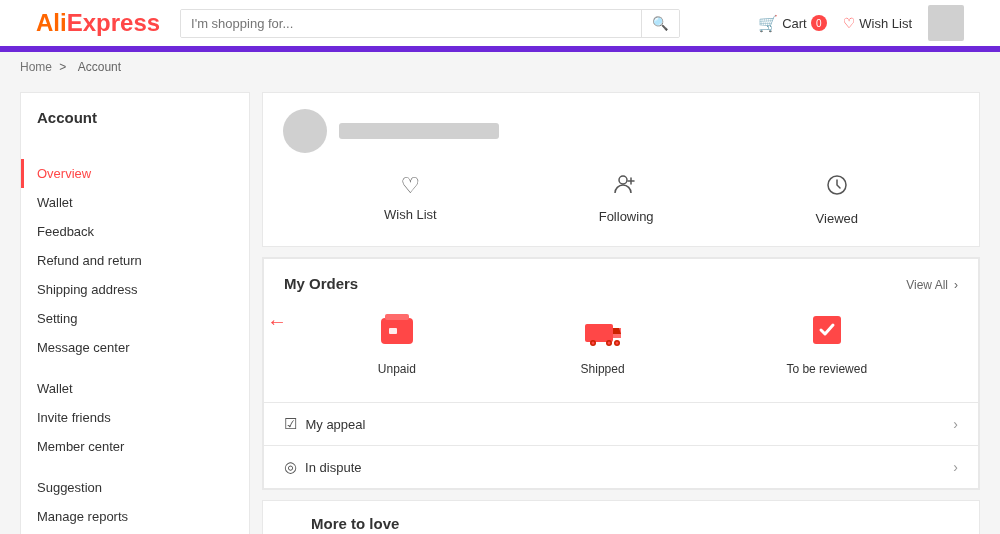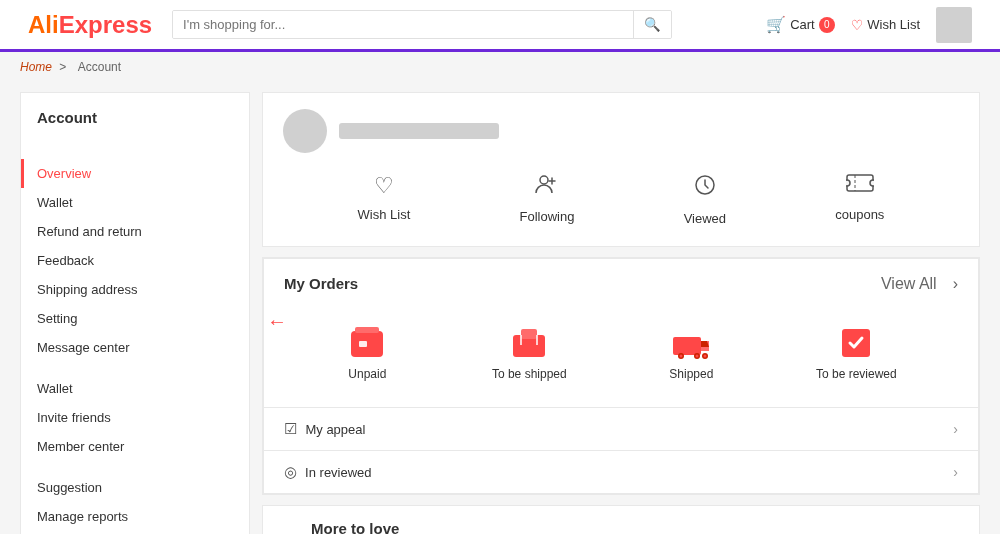--- a/index.html
+++ b/index.html
@@ -1,22 +1,22 @@
 <!DOCTYPE html>
 <html><head>
   <meta charset="utf-8">
   <style>
     * { margin: 0; padding: 0; box-sizing: border-box; }
     body { font-family: Arial, sans-serif; background: #f5f5f5; font-size: 13px; color: #333; }
 
     
     .header {
       background: #fff;
-      border-bottom: 3px solid #6d28d9;
-      padding: 0 28px;
+      border-bottom: 6px solid #6d28d9;
+      padding: 0 36px;
       height: 52px;
       display: flex;
       align-items: center;
       gap: 20px;
     }
     .logo {
       font-size: 24px;
       font-weight: bold;
       color: #ff4747;
       flex-shrink: 0;
@@ -80,21 +80,21 @@
       background: #d0d0d0;
     }
 
     
     .breadcrumb {
       background: #f5f5f5;
       padding: 8px 20px;
       font-size: 12px;
       color: #666;
     }
-    .breadcrumb a { color: #c2410c; text-decoration: none; font-style: italic; }
+    .breadcrumb a { color: #737373; text-decoration: none; }
     .breadcrumb span { margin: 0 4px; }
 
     
     .main-container {
       display: flex;
       padding: 10px 20px;
       gap: 12px;
       max-width: 1000px;
     }
 
@@ -201,46 +201,46 @@
 
     
     .orders-card {
       background: #fff;
       border: 1px solid #e8e8e8;
       padding: 16px 20px;
     }
     .orders-header {
       display: flex;
       justify-content: space-between;
-      align-items: flex-start;
-      margin-bottom: 28px;
+      align-items: flex-end;
+      margin-bottom: 16px;
     }
     .orders-title {
       font-size: 15px;
       font-weight: bold;
       color: #333;
     }
     .view-all {
-      font-size: 16px;
+      font-size: 12px;
       color: #666;
       cursor: pointer;
       display: flex;
       align-items: center;
-      gap: 16px;
+      gap: 6px;
     }
     .order-items {
       display: flex;
       justify-content: space-around;
       padding: 0 10px 10px 10px;
     }
     .order-item {
       display: flex;
       flex-direction: column;
       align-items: center;
-      gap: 2px;
+      gap: 10px;
       cursor: pointer;
     }
     .order-icon {
       width: 44px;
       height: 44px;
       display: flex;
       align-items: center;
       justify-content: center;
     }
     .order-icon svg {
@@ -330,24 +330,24 @@
   <div class="sidebar">
     <div class="sidebar-title">Account</div>
 
     <div class="sidebar-item active">
       <span>Overview</span>
     </div>
     <div class="sidebar-item">
       <span>Wallet</span>
     </div>
     <div class="sidebar-item">
+      <span>Feedback</span>
+    </div>
+    <div class="sidebar-item">
       <span>Refund and return</span>
-    </div>
-    <div class="sidebar-item">
-      <span>Feedback</span>
     </div>
     <div class="sidebar-item">
       <span>Shipping address</span>
     </div>
     <div class="sidebar-item arrow-annotation" style="overflow:visible;">
       <span>Setting</span>
       <span class="red-arrow" style="position:absolute;right:-38px;top:50%;transform:translateY(-50%);color:#ff4747;font-size:20px;font-weight:bold;">←</span>
     </div>
     <div class="sidebar-item">
       <span>Message center</span>
@@ -399,31 +399,20 @@
           <span class="stat-label">Following</span>
         </div>
         <div class="stat-item">
           <span class="stat-icon">
             <svg width="24" height="24" viewBox="0 0 24 24" fill="none">
               <circle cx="12" cy="12" r="9" stroke="#555" stroke-width="1.5"></circle>
               <path d="M12 7v5l3 3" stroke="#555" stroke-width="1.5" stroke-linecap="round"></path>
             </svg>
           </span>
           <span class="stat-label">Viewed</span>
-        </div>
-        <div class="stat-item">
-          <span class="stat-icon">
-            <svg width="28" height="20" viewBox="0 0 28 20" fill="none">
-              <rect x="1" y="2" width="26" height="16" rx="2" stroke="#555" stroke-width="1.5"></rect>
-              <circle cx="1" cy="10" r="3" fill="#f5f5f5" stroke="#555" stroke-width="1.5"></circle>
-              <circle cx="27" cy="10" r="3" fill="#f5f5f5" stroke="#555" stroke-width="1.5"></circle>
-              <line x1="9" y1="2" x2="9" y2="18" stroke="#555" stroke-width="1" stroke-dasharray="3,2"></line>
-            </svg>
-          </span>
-          <span class="stat-label">coupons</span>
         </div>
       </div>
     </div>
 
     <div class="orders-section">
       <div class="orders-card">
         <div class="orders-header">
           <span class="orders-title">My Orders</span>
           <div class="view-all">
             <span>View All</span>
@@ -436,31 +425,20 @@
             <div class="order-icon">
               <svg width="44" height="44" viewBox="0 0 44 44">
                 <rect x="6" y="10" width="32" height="26" rx="4" fill="#ff4747"></rect>
                 <rect x="10" y="6" width="24" height="6" rx="2" fill="#ff6b6b"></rect>
                 <rect x="14" y="20" width="8" height="6" rx="1" fill="#fff" opacity="0.9"></rect>
               </svg>
             </div>
             <span class="order-label">Unpaid</span>
           </div>
 
-          <div class="order-item">
-            <div class="order-icon">
-              <svg width="44" height="44" viewBox="0 0 44 44">
-                <rect x="6" y="14" width="32" height="22" rx="3" fill="#ff4747"></rect>
-                <rect x="14" y="8" width="16" height="10" rx="2" fill="#ff6b6b"></rect>
-                <line x1="14" y1="14" x2="14" y2="24" stroke="#fff" stroke-width="1.5"></line>
-                <line x1="30" y1="14" x2="30" y2="24" stroke="#fff" stroke-width="1.5"></line>
-              </svg>
-            </div>
-            <span class="order-label">To be shipped</span>
-          </div>
 
           <div class="order-item">
             <div class="order-icon">
               <svg width="44" height="44" viewBox="0 0 44 44">
                 <rect x="4" y="16" width="28" height="18" rx="2" fill="#ff4747"></rect>
                 <path d="M32 20 L40 20 L40 30 L32 30 Z" fill="#ff6b6b"></path>
                 <path d="M32 20 L38 20 L40 26 L32 26 Z" fill="#cc2200"></path>
                 <circle cx="12" cy="35" r="3" fill="#cc2200"></circle>
                 <circle cx="28" cy="35" r="3" fill="#cc2200"></circle>
                 <circle cx="36" cy="35" r="3" fill="#cc2200"></circle>
@@ -488,21 +466,21 @@
         <div class="row-left">
           <span class="row-icon">☑</span>
           <span>My appeal</span>
         </div>
         <span class="chevron">›</span>
       </div>
 
       <div class="row-item">
         <div class="row-left">
           <span class="row-icon">◎</span>
-          <span>In reviewed</span>
+          <span>In dispute</span>
         </div>
         <span class="chevron">›</span>
       </div>
     </div>
 
     <div class="more-love">
       <span class="more-love-title">More to love</span>
     </div>
 
   </div>

